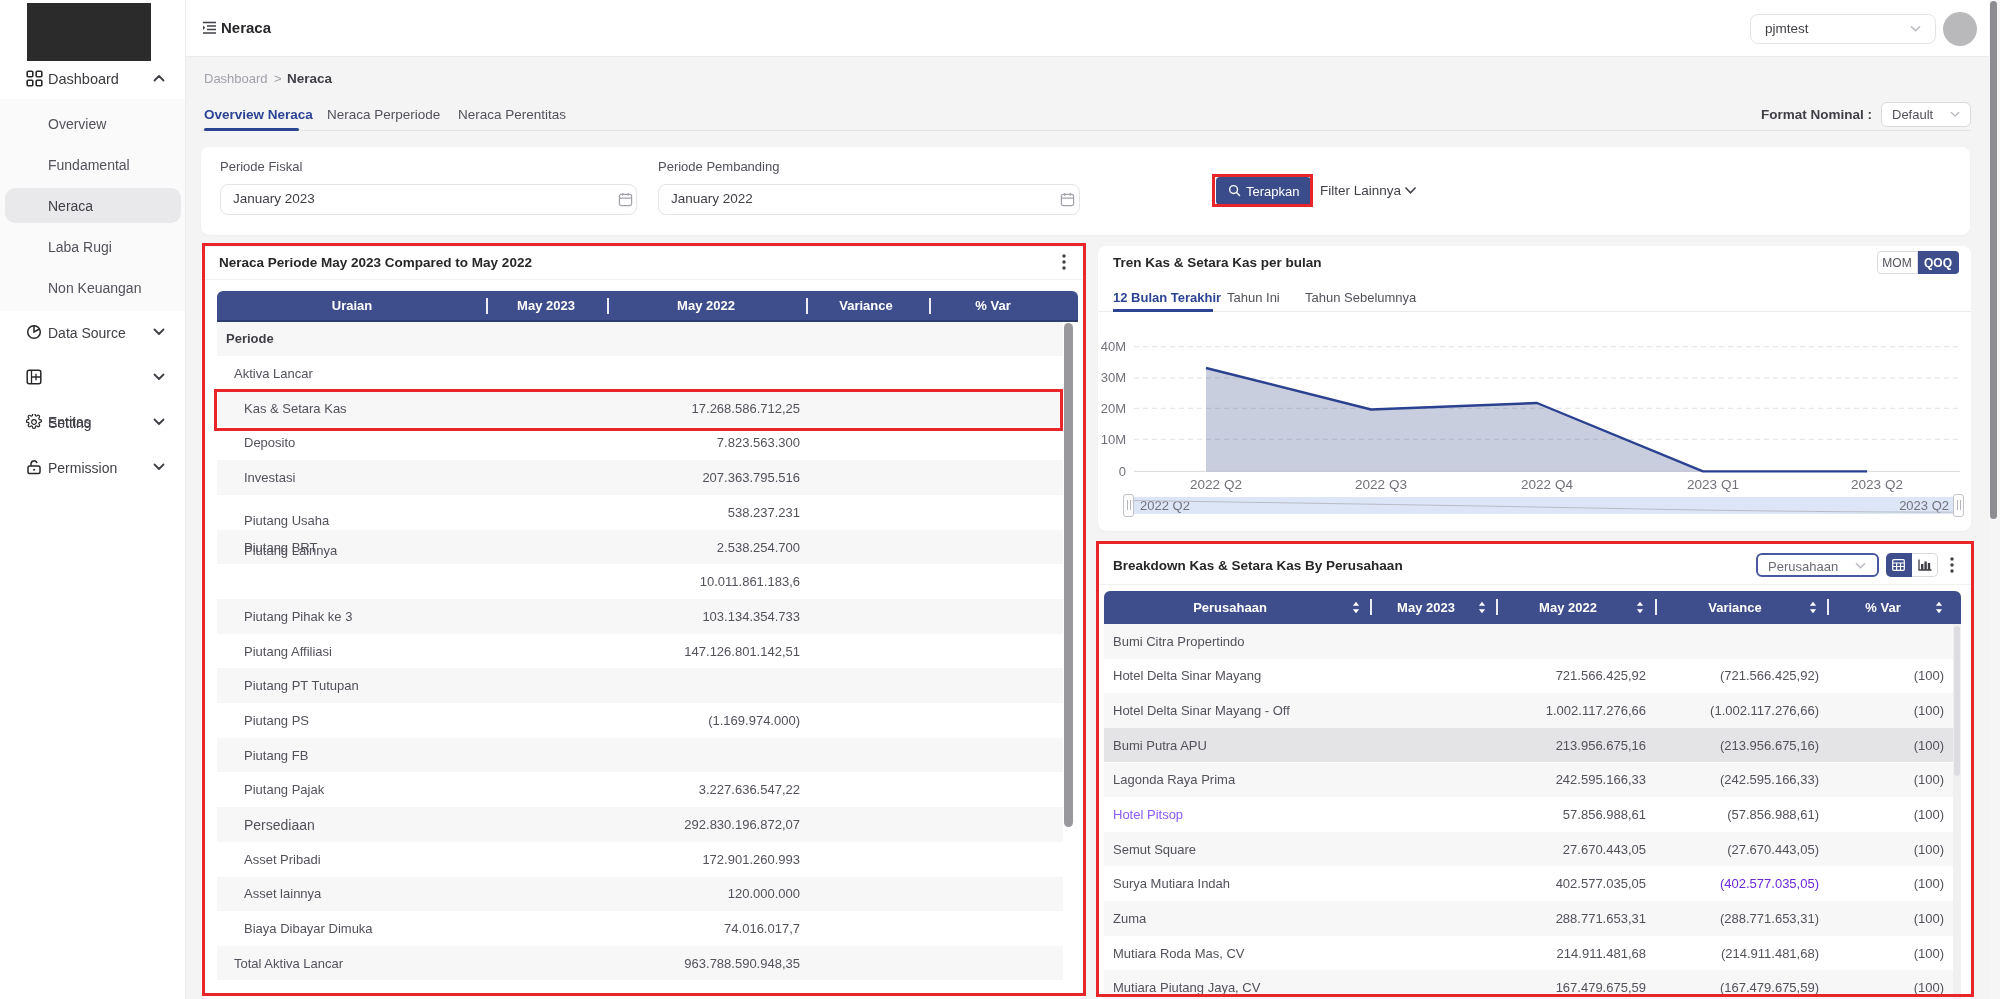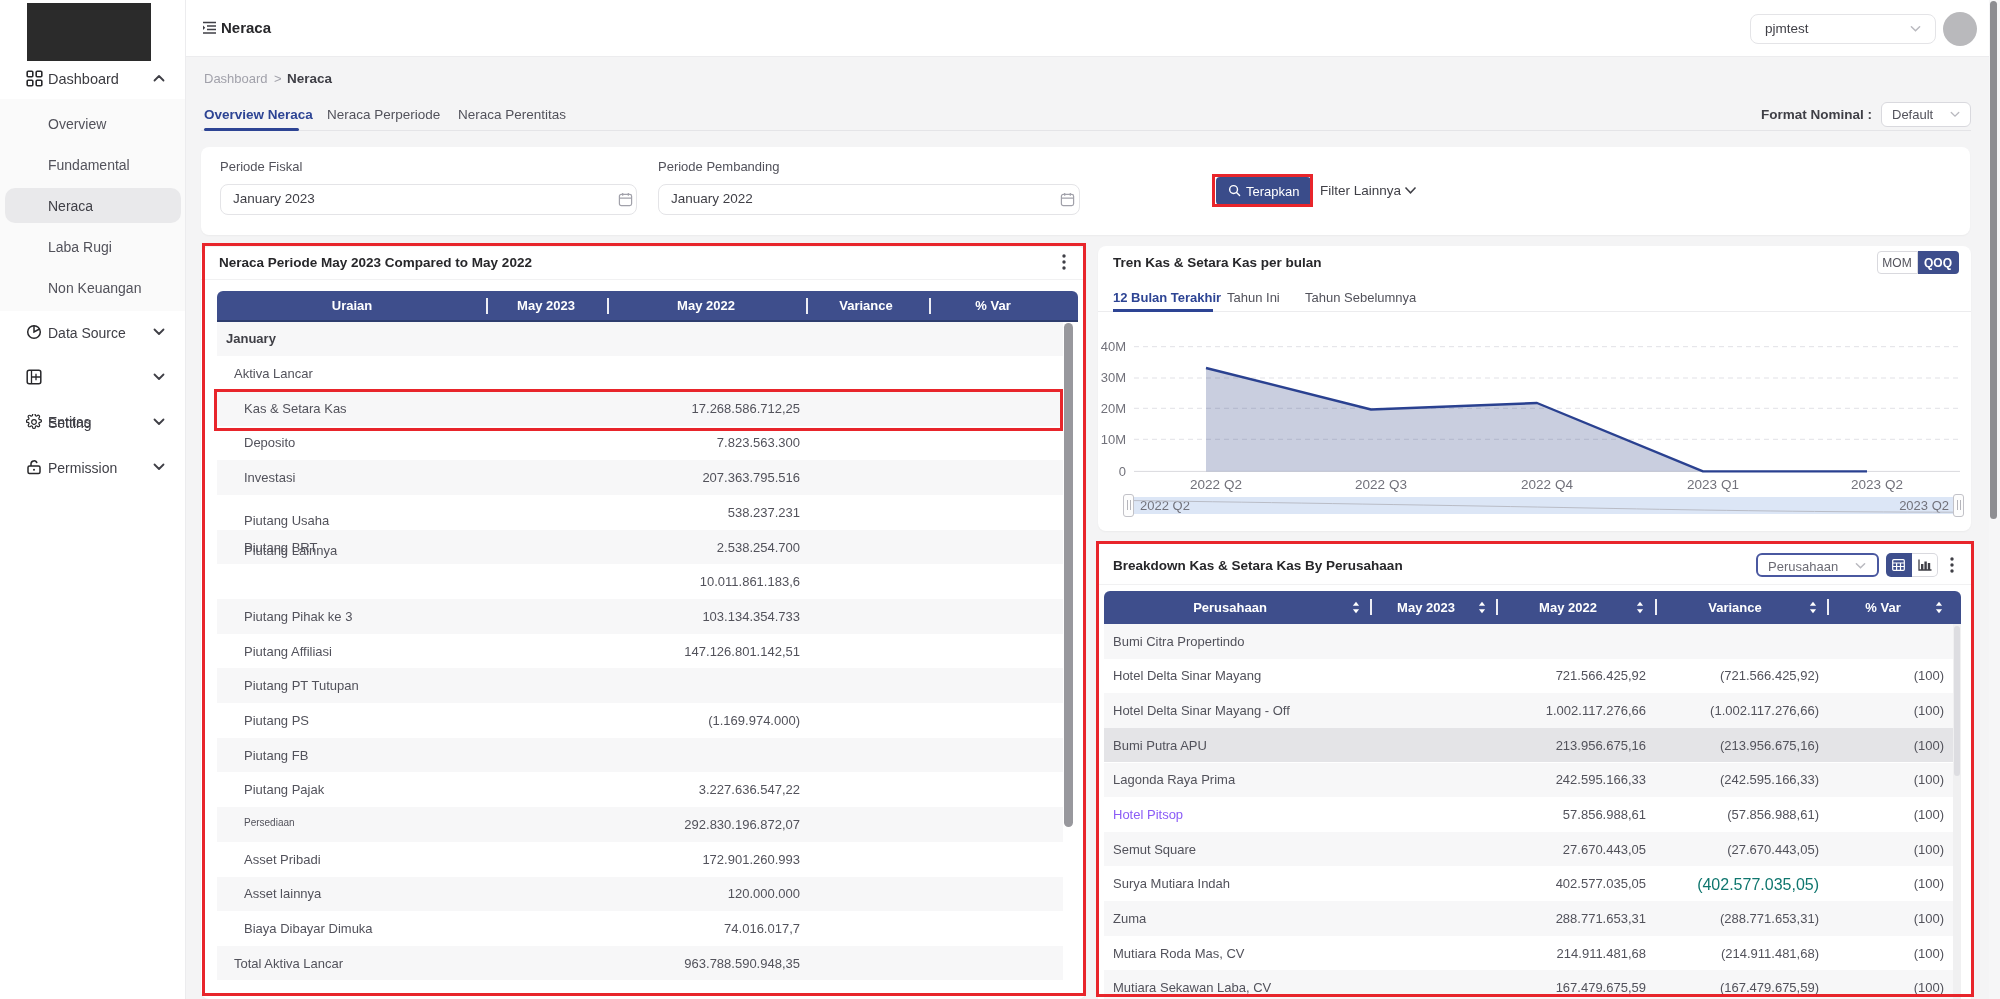--- a/index.html
+++ b/index.html
@@ -149,21 +149,21 @@
   <div class="txt" style="left:352px;top:298px;transform:translateX(-50%);font-size:13px;font-weight:600;color:#fff;">Uraian</div>
   <div class="txt" style="left:546px;top:298px;transform:translateX(-50%);font-size:13px;font-weight:600;color:#fff;">May 2023</div>
   <div class="txt" style="left:706px;top:298px;transform:translateX(-50%);font-size:13px;font-weight:600;color:#fff;">May 2022</div>
   <div class="txt" style="left:866px;top:298px;transform:translateX(-50%);font-size:13px;font-weight:600;color:#fff;">Variance</div>
   <div class="txt" style="left:993px;top:298px;transform:translateX(-50%);font-size:13px;font-weight:600;color:#fff;">% Var</div>
   <div class="hsep" style="left:486px;top:298px;"></div>
   <div class="hsep" style="left:607px;top:298px;"></div>
   <div class="hsep" style="left:806px;top:298px;"></div>
   <div class="hsep" style="left:929px;top:298px;"></div>
   <div class="abs" style="left:217px;top:321.6px;width:846px;height:34.68px;background:#f7f7f8;"></div>
-  <div class="txt" style="left:226px;top:331.4px;font-size:13px;font-weight:700;color:#3f3f46;">January</div>
+  <div class="txt" style="left:226px;top:331.4px;font-size:13px;font-weight:700;color:#3f3f46;">Periode</div>
   <div class="abs" style="left:217px;top:356.3px;width:846px;height:34.68px;background:#ffffff;"></div>
   <div class="txt" style="left:234px;top:366.1px;font-size:13px;color:#52525b;">Aktiva Lancar</div>
   <div class="abs" style="left:217px;top:391.0px;width:846px;height:34.68px;background:#f7f7f8;"></div>
   <div class="txt" style="left:244px;top:400.8px;font-size:13px;color:#52525b;">Kas &amp; Setara Kas</div>
   <div class="txt" style="left:800px;top:400.8px;transform:translateX(-100%);font-size:13px;color:#52525b;">17.268.586.712,25</div>
   <div class="abs" style="left:217px;top:425.6px;width:846px;height:34.68px;background:#ffffff;"></div>
   <div class="txt" style="left:244px;top:435.4px;font-size:13px;color:#52525b;">Deposito</div>
   <div class="txt" style="left:800px;top:435.4px;transform:translateX(-100%);font-size:13px;color:#52525b;">7.823.563.300</div>
   <div class="abs" style="left:217px;top:460.3px;width:846px;height:34.68px;background:#f7f7f8;"></div>
   <div class="txt" style="left:244px;top:470.1px;font-size:13px;color:#52525b;">Investasi</div>
@@ -187,21 +187,21 @@
   <div class="txt" style="left:244px;top:678.2px;font-size:13px;color:#52525b;">Piutang PT Tutupan</div>
   <div class="abs" style="left:217px;top:703.1px;width:846px;height:34.68px;background:#ffffff;"></div>
   <div class="txt" style="left:244px;top:712.9px;font-size:13px;color:#52525b;">Piutang PS</div>
   <div class="txt" style="left:800px;top:712.9px;transform:translateX(-100%);font-size:13px;color:#52525b;">(1.169.974.000)</div>
   <div class="abs" style="left:217px;top:737.8px;width:846px;height:34.68px;background:#f7f7f8;"></div>
   <div class="txt" style="left:244px;top:747.6px;font-size:13px;color:#52525b;">Piutang FB</div>
   <div class="abs" style="left:217px;top:772.4px;width:846px;height:34.68px;background:#ffffff;"></div>
   <div class="txt" style="left:244px;top:782.2px;font-size:13px;color:#52525b;text-align:center;">Piutang Pajak</div>
   <div class="txt" style="left:800px;top:782.2px;transform:translateX(-100%);font-size:13px;color:#52525b;">3.227.636.547,22</div>
   <div class="abs" style="left:217px;top:807.1px;width:846px;height:34.68px;background:#f7f7f8;"></div>
-  <div class="txt" style="left:244px;top:816.9px;font-size:10px;color:#52525b;">Persediaan</div>
+  <div class="txt" style="left:244px;top:816.9px;font-size:14px;color:#52525b;">Persediaan</div>
   <div class="txt" style="left:800px;top:816.9px;transform:translateX(-100%);font-size:13px;color:#52525b;">292.830.196.872,07</div>
   <div class="abs" style="left:217px;top:841.8px;width:846px;height:34.68px;background:#ffffff;"></div>
   <div class="txt" style="left:244px;top:851.6px;font-size:13px;color:#52525b;">Asset Pribadi</div>
   <div class="txt" style="left:800px;top:851.6px;transform:translateX(-100%);font-size:13px;color:#52525b;">172.901.260.993</div>
   <div class="abs" style="left:217px;top:876.5px;width:846px;height:34.68px;background:#f7f7f8;"></div>
   <div class="txt" style="left:244px;top:886.3px;font-size:13px;color:#52525b;">Asset lainnya</div>
   <div class="txt" style="left:800px;top:886.3px;transform:translateX(-100%);font-size:13px;color:#52525b;">120.000.000</div>
   <div class="abs" style="left:217px;top:911.2px;width:846px;height:34.68px;background:#ffffff;"></div>
   <div class="txt" style="left:244px;top:921.0px;font-size:13px;color:#52525b;">Biaya Dibayar Dimuka</div>
   <div class="txt" style="left:800px;top:921.0px;transform:translateX(-100%);font-size:13px;color:#52525b;">74.016.017,7</div>
@@ -341,34 +341,34 @@
   <div class="txt" style="left:1819px;top:807.0px;transform:translateX(-100%);font-size:13px;color:#52525b;">(57.856.988,61)</div>
   <div class="txt" style="left:1944px;top:807.0px;transform:translateX(-100%);font-size:13px;color:#52525b;">(100)</div>
   <div class="abs" style="left:1104px;top:831.8px;width:849px;height:34.6px;background:#f7f7f8;"></div>
   <div class="txt" style="left:1113px;top:841.6px;font-size:13px;color:#52525b;">Semut Square</div>
   <div class="txt" style="left:1646px;top:841.6px;transform:translateX(-100%);font-size:13px;color:#52525b;">27.670.443,05</div>
   <div class="txt" style="left:1819px;top:841.6px;transform:translateX(-100%);font-size:13px;color:#52525b;">(27.670.443,05)</div>
   <div class="txt" style="left:1944px;top:841.6px;transform:translateX(-100%);font-size:13px;color:#52525b;">(100)</div>
   <div class="abs" style="left:1104px;top:866.5px;width:849px;height:34.6px;background:#ffffff;"></div>
   <div class="txt" style="left:1113px;top:876.3px;font-size:13px;color:#52525b;">Surya Mutiara Indah</div>
   <div class="txt" style="left:1646px;top:876.3px;transform:translateX(-100%);font-size:13px;color:#52525b;">402.577.035,05</div>
-  <div class="txt" style="left:1819px;top:876.3px;transform:translateX(-100%);font-size:16px;color:#0f766e;">(402.577.035,05)</div>
+  <div class="txt" style="left:1819px;top:876.3px;transform:translateX(-100%);font-size:13px;color:#6d28d9;">(402.577.035,05)</div>
   <div class="txt" style="left:1944px;top:876.3px;transform:translateX(-100%);font-size:13px;color:#52525b;">(100)</div>
   <div class="abs" style="left:1104px;top:901.1px;width:849px;height:34.6px;background:#f7f7f8;"></div>
   <div class="txt" style="left:1113px;top:910.9px;font-size:13px;color:#52525b;">Zuma</div>
   <div class="txt" style="left:1646px;top:910.9px;transform:translateX(-100%);font-size:13px;color:#52525b;">288.771.653,31</div>
   <div class="txt" style="left:1819px;top:910.9px;transform:translateX(-100%);font-size:13px;color:#52525b;">(288.771.653,31)</div>
   <div class="txt" style="left:1944px;top:910.9px;transform:translateX(-100%);font-size:13px;color:#52525b;">(100)</div>
   <div class="abs" style="left:1104px;top:935.8px;width:849px;height:34.6px;background:#ffffff;"></div>
   <div class="txt" style="left:1113px;top:945.6px;font-size:13px;color:#52525b;">Mutiara Roda Mas, CV</div>
   <div class="txt" style="left:1646px;top:945.6px;transform:translateX(-100%);font-size:13px;color:#52525b;">214.911.481,68</div>
   <div class="txt" style="left:1819px;top:945.6px;transform:translateX(-100%);font-size:13px;color:#52525b;">(214.911.481,68)</div>
   <div class="txt" style="left:1944px;top:945.6px;transform:translateX(-100%);font-size:13px;color:#52525b;">(100)</div>
   <div class="abs" style="left:1104px;top:970.4px;width:849px;height:28.6px;background:#f7f7f8;"></div>
-  <div class="txt" style="left:1113px;top:980.2px;font-size:13px;color:#52525b;">Mutiara Sekawan Laba, CV</div>
+  <div class="txt" style="left:1113px;top:980.2px;font-size:13px;color:#52525b;">Mutiara Piutang Jaya, CV</div>
   <div class="txt" style="left:1646px;top:980.2px;transform:translateX(-100%);font-size:13px;color:#52525b;">167.479.675,59</div>
   <div class="txt" style="left:1819px;top:980.2px;transform:translateX(-100%);font-size:13px;color:#52525b;">(167.479.675,59)</div>
   <div class="txt" style="left:1944px;top:980.2px;transform:translateX(-100%);font-size:13px;color:#52525b;">(100)</div>
 
   <div class="redbox" style="left:1212px;top:174px;width:101px;height:33px;"></div>
   <div class="redbox" style="left:214px;top:389px;width:849px;height:42px;"></div>
   <div class="redbox" style="left:202px;top:243px;width:884px;height:753px;border-width:3.5px;"></div>
   <div class="redbox" style="left:1096px;top:541px;width:878px;height:456px;border-width:3.5px;"></div>
 
   <div class="abs" style="left:1989px;top:0;width:11px;height:999px;background:#f6f6f7;z-index:60;"></div>

